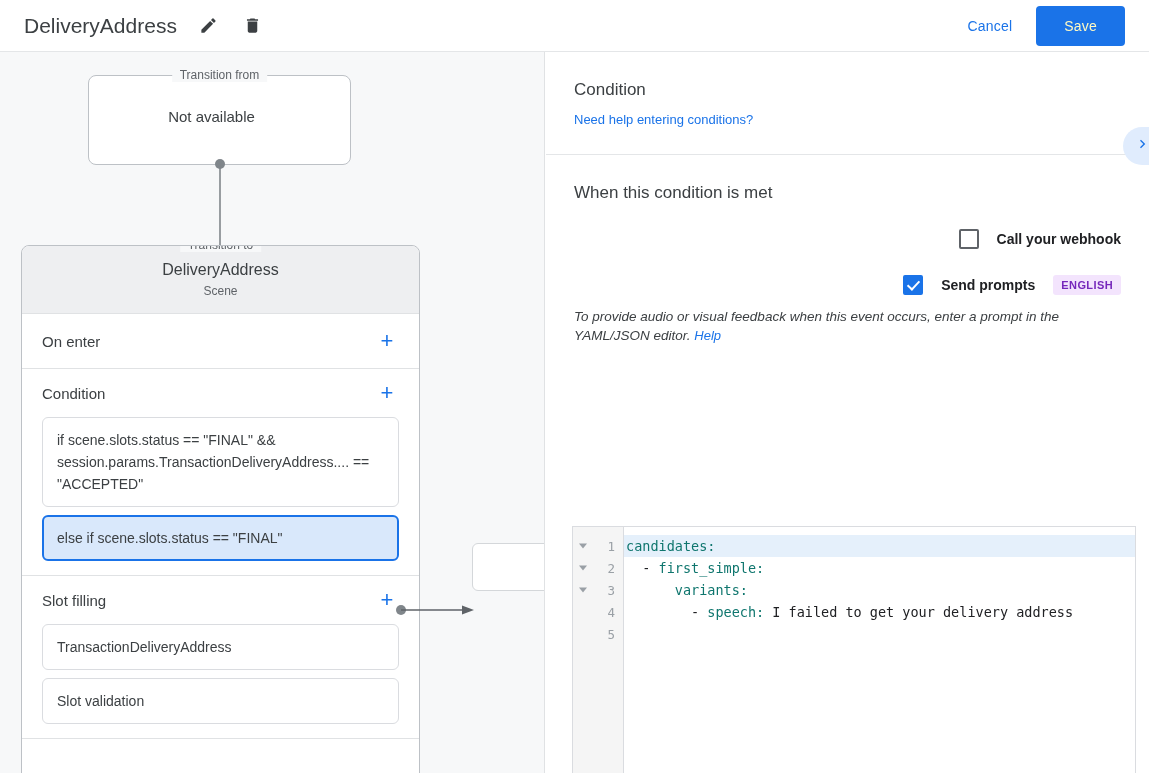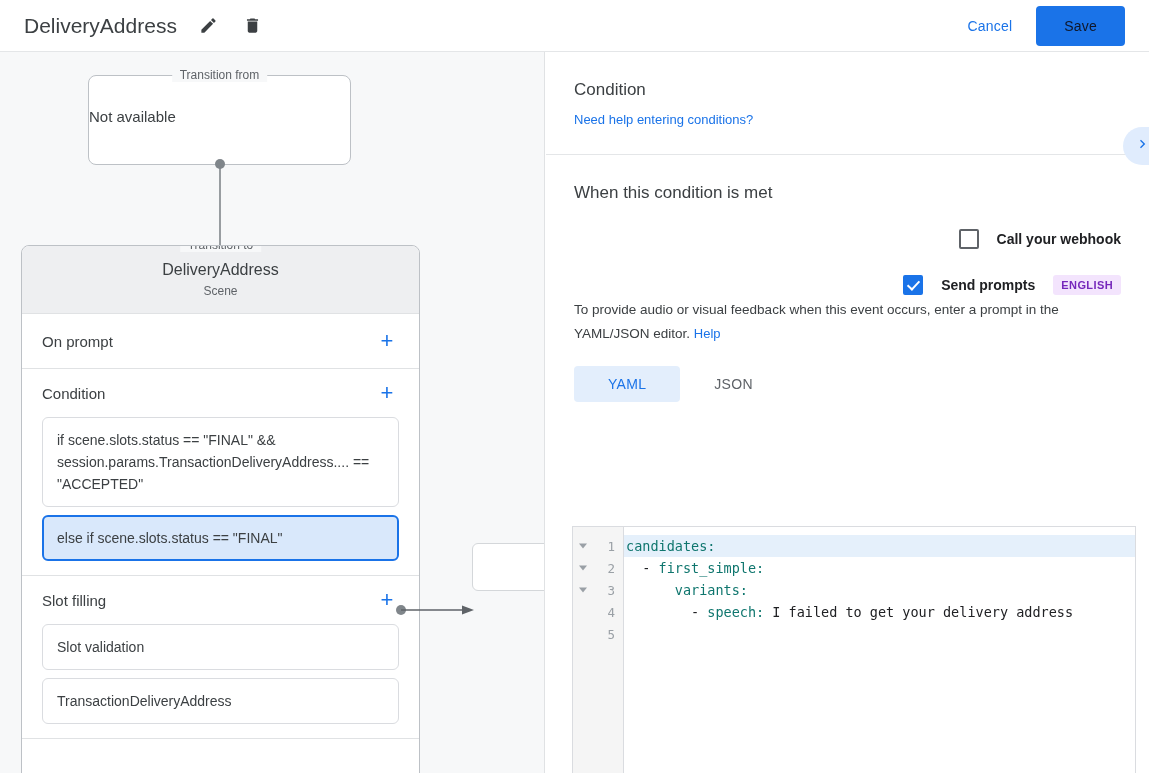--- a/index.html
+++ b/index.html
@@ -33,21 +33,21 @@
   .appbar-spacer { flex: 1 1 auto; }
   .btn-cancel {
     font-size: 14px; font-weight: 500; color: #1a73e8;
     background: none; border: none; cursor: pointer;
     padding: 8px 12px; letter-spacing: .2px;
     font-family: "Liberation Sans", sans-serif;
     text-align: right;
   }
   .btn-save {
     margin-left: 12px; margin-right: 24px;
-    background: #1a73e8; color: #0f172a;
+    background: #1a73e8; color: #fef9c3;
     font-size: 14px; font-weight: 500; letter-spacing: .2px;
     border: none; border-radius: 4px; cursor: pointer;
     height: 40px; padding: 0 28px;
     font-family: "Liberation Sans", sans-serif;
   }
 
   
   .body-wrap { position: absolute; left: 0; top: 52px; width: 1149px; height: 721px; }
 
   
@@ -67,21 +67,21 @@
   }
   .node-legend {
     position: absolute; top: -8px; left: 50%; transform: translateX(-50%);
     background: #f7f8f9;
     padding: 0 8px;
     font-size: 12px; color: #5f6368; white-space: nowrap;
   }
   #node-from { left: 88px; top: 23px; width: 263px; height: 90px; }
   #node-from .node-title {
     position: absolute; left: 0; right: 16px; top: 32px;
-    text-align: left; font-size: 15px; color: #3c4043;
+    text-align: center; font-size: 15px; color: #3c4043;
   }
 
   
   .connector { position: absolute; left: 214px; top: 106px; width: 12px; height: 110px; }
 
   
   #node-to {
     left: 21px; top: 193px; width: 399px; height: 560px;
     background: #ffffff; overflow: hidden;
   }
@@ -174,22 +174,23 @@
     width: 5px; height: 10px; border: solid #fff; border-width: 0 2px 2px 0;
     transform: rotate(43deg);
   }
   .chk-label { margin-left: 18px; font-size: 14px; font-weight: 700; color: #202124; }
   .badge {
     margin-left: 18px; background: #f3e4fd; color: #7627bb;
     font-size: 11px; font-weight: 700; letter-spacing: .4px;
     padding: 4px 8px; border-radius: 3px;
   }
   .helper {
-    margin-top: 3px; font-size: 13.5px; color: #3c4043; line-height: 24px;
+    margin-top: 12px; font-size: 13.5px; color: #3c4043; line-height: 19px;
     max-width: 555px;
+    font-style: italic;
   }
   .tabs { display: flex; margin-top: 20px; }
   .tab {
     font-size: 14px; font-weight: 500; letter-spacing: .3px;
     padding: 10px 34px; border-radius: 4px; cursor: pointer;
     color: #5f6368; background: transparent;
   }
   .tab.active { color: #1a73e8; background: #e3eefc; }
 
   
@@ -279,41 +280,41 @@
     <div class="node" id="node-to">
       <div class="node-legend">Transition to</div>
 
       <div class="scene-head">
         <div class="scene-name">DeliveryAddress</div>
         <div class="scene-sub">Scene</div>
       </div>
 
       <div class="sect no-body">
         <div class="sect-head">
-          <span class="sect-title">On prompt</span>
+          <span class="sect-title">On enter</span>
           <span class="plus">+</span>
         </div>
       </div>
 
       <div class="sect">
         <div class="sect-head">
           <span class="sect-title">Condition</span>
           <span class="plus">+</span>
         </div>
         <div class="chip">if scene.slots.status == "FINAL" &amp;&amp; session.params.TransactionDeliveryAddress.... == "ACCEPTED"</div>
         <div class="chip selected">else if scene.slots.status == "FINAL"</div>
       </div>
 
       <div class="sect">
         <div class="sect-head">
           <span class="sect-title">Slot filling</span>
           <span class="plus">+</span>
         </div>
+        <div class="chip">TransactionDeliveryAddress</div>
         <div class="chip">Slot validation</div>
-        <div class="chip">TransactionDeliveryAddress</div>
       </div>
     </div>
 
     <div class="edge">
       <svg width="80" height="14" viewBox="0 0 80 14">
         <circle cx="5" cy="7" r="5" fill="#80868b"></circle>
         <line x1="5" y1="7" x2="68" y2="7" stroke="#5f6368" stroke-width="1.4"></line>
         <path d="M78 7 L66 2.5 L66 11.5 Z" fill="#5f6368"></path>
       </svg>
     </div>
@@ -342,24 +343,20 @@
         <div class="cbox on"></div>
         <span class="chk-label">Send prompts</span>
         <span class="badge">ENGLISH</span>
       </div>
 
       <div class="helper">
         <span>To provide audio or visual feedback when this event occurs, enter a prompt in the YAML/JSON editor.</span>
         <a class="link inline">Help</a>
       </div>
 
-      <div class="tabs">
-        <div class="tab active">YAML</div>
-        <div class="tab">JSON</div>
-      </div>
     </div>
 
     <div class="chev-btn" style="left:577px;top:75px;">
       <span>
         <svg width="18" height="18" viewBox="0 0 24 24">
             <path fill="#1a73e8" d="M9.3 6.3 8 7.6l4.4 4.4L8 16.4l1.3 1.3 5.7-5.7z"></path>
           </svg>
       </span>
     </div>
   </div>

